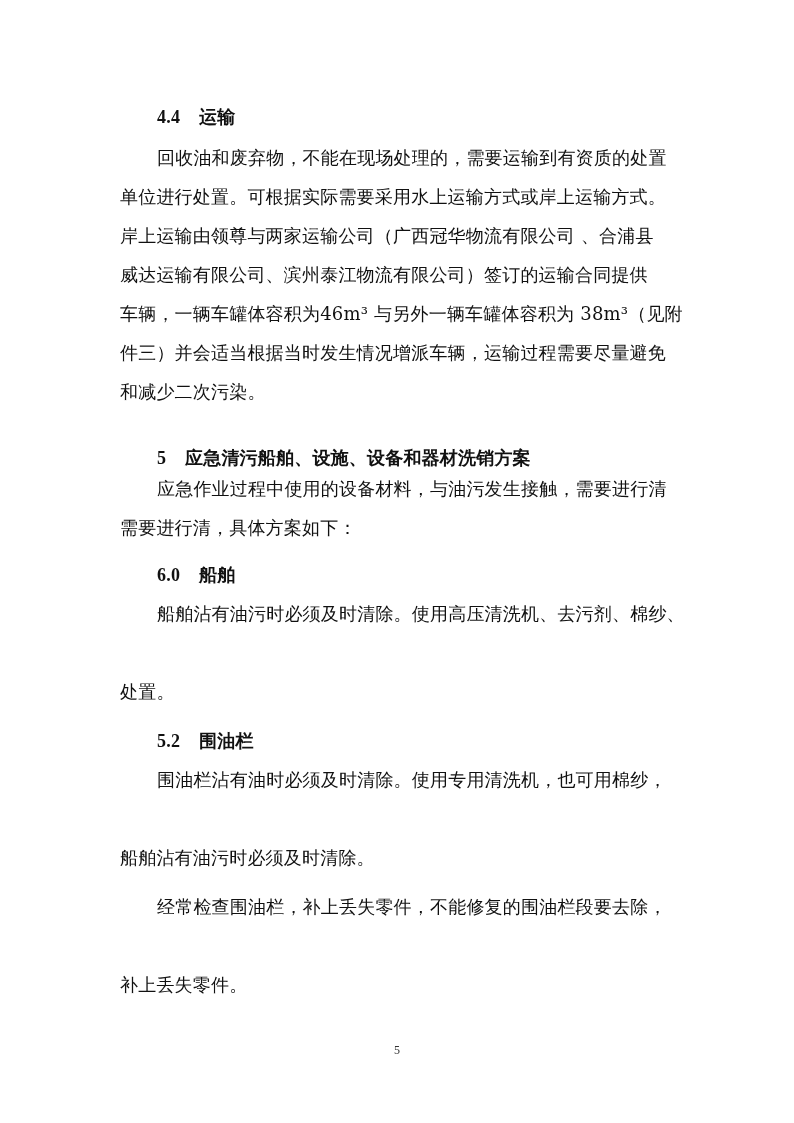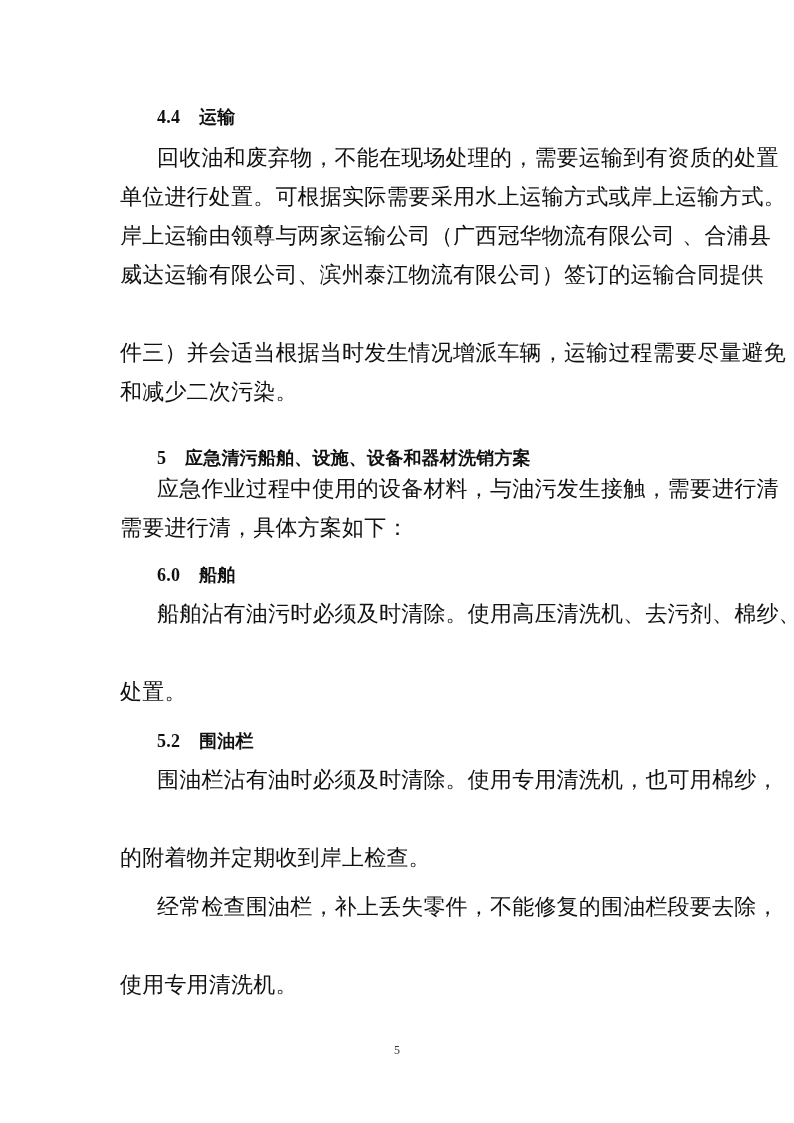--- a/index.html
+++ b/index.html
@@ -1,56 +1,57 @@
 <!DOCTYPE html>
 <html><head>
 <meta charset="utf-8">
 <style>
   html, body { margin: 0; padding: 0; background: #ffffff; }
   body { width: 794px; height: 1123px; position: relative; overflow: hidden;
          font-family: "DejaVu Serif", "Liberation Serif", serif; color: #111; }
   .page { position: absolute; left: 0; top: 0; width: 794px; height: 1123px; }
-  .line { position: absolute; left: 120px; width: 560px; font-size: 22px; line-height: 22px;
+  .line { position: absolute; left: 120px; width: 560px; font-size: 18px; line-height: 22px;
           white-space: nowrap; letter-spacing: 0.2px; }
   .indent { left: 157px; }
   .heading { font-weight: bold; font-family: "DejaVu Sans", "Liberation Sans", sans-serif; font-size: 18px; }
   .heading .num { font-family: "Liberation Serif", serif; font-weight: bold; display: inline-block; width: 42px; }
   .heading .num.short { width: 28px; }
   .pagenum { position: absolute; top: 1043px; left: 0; width: 794px; text-align: center;
              font-size: 12px; font-family: "Liberation Serif", serif; color: #333; }
 </style>
 </head>
 <body>
 
 <div class="page">
 
   <div class="line indent heading" style="top:106px">
     <span class="num">4.4</span><span>运输</span>
   </div>
   <div class="line indent" style="top:147px">回收油和废弃物，不能在现场处理的，需要运输到有资质的处置</div>
   <div class="line" style="top:186px">单位进行处置。可根据实际需要采用水上运输方式或岸上运输方式。</div>
   <div class="line" style="top:225px">岸上运输由领尊与两家运输公司（广西冠华物流有限公司 、合浦县</div>
   <div class="line" style="top:264px">威达运输有限公司、滨州泰江物流有限公司）签订的运输合同提供</div>
+  <div class="line" style="top:303px">车辆，一辆车罐体容积为46m³ 与另外一辆车罐体容积为 38m³（见附</div>
   <div class="line" style="top:342px">件三）并会适当根据当时发生情况增派车辆，运输过程需要尽量避免</div>
   <div class="line" style="top:381px">和减少二次污染。</div>
 
   <div class="line indent heading" style="top:447px">
     <span class="num short">5</span><span>应急清污船舶、设施、设备和器材洗销方案</span>
   </div>
   <div class="line indent" style="top:478px">应急作业过程中使用的设备材料，与油污发生接触，需要进行清</div>
   <div class="line" style="top:517px">需要进行清，具体方案如下：</div>
 
   <div class="line indent heading" style="top:564px">
     <span class="num">6.0</span><span>船舶</span>
   </div>
   <div class="line indent" style="top:603px">船舶沾有油污时必须及时清除。使用高压清洗机、去污剂、棉纱、</div>
   <div class="line" style="top:681px">处置。</div>
 
   <div class="line indent heading" style="top:730px">
     <span class="num">5.2</span><span>围油栏</span>
   </div>
   <div class="line indent" style="top:769px">围油栏沾有油时必须及时清除。使用专用清洗机，也可用棉纱，</div>
-  <div class="line" style="top:847px">的附着物并定期收到岸上检查。</div>
+  <div class="line" style="top:847px">船舶沾有油污时必须及时清除。</div>
   <div class="line indent" style="top:896px">经常检查围油栏，补上丢失零件，不能修复的围油栏段要去除，</div>
-  <div class="line" style="top:974px">使用专用清洗机。</div>
+  <div class="line" style="top:974px">补上丢失零件。</div>
 
   <div class="pagenum">5</div>
 </div>
 
 </body></html>

